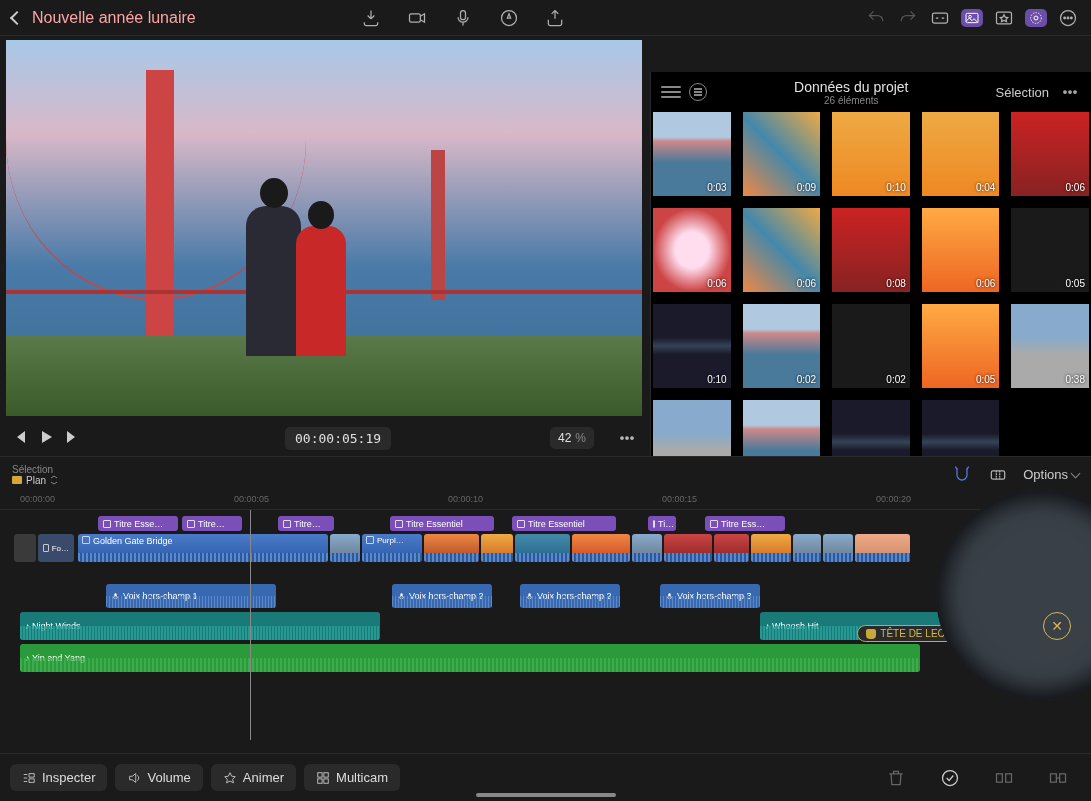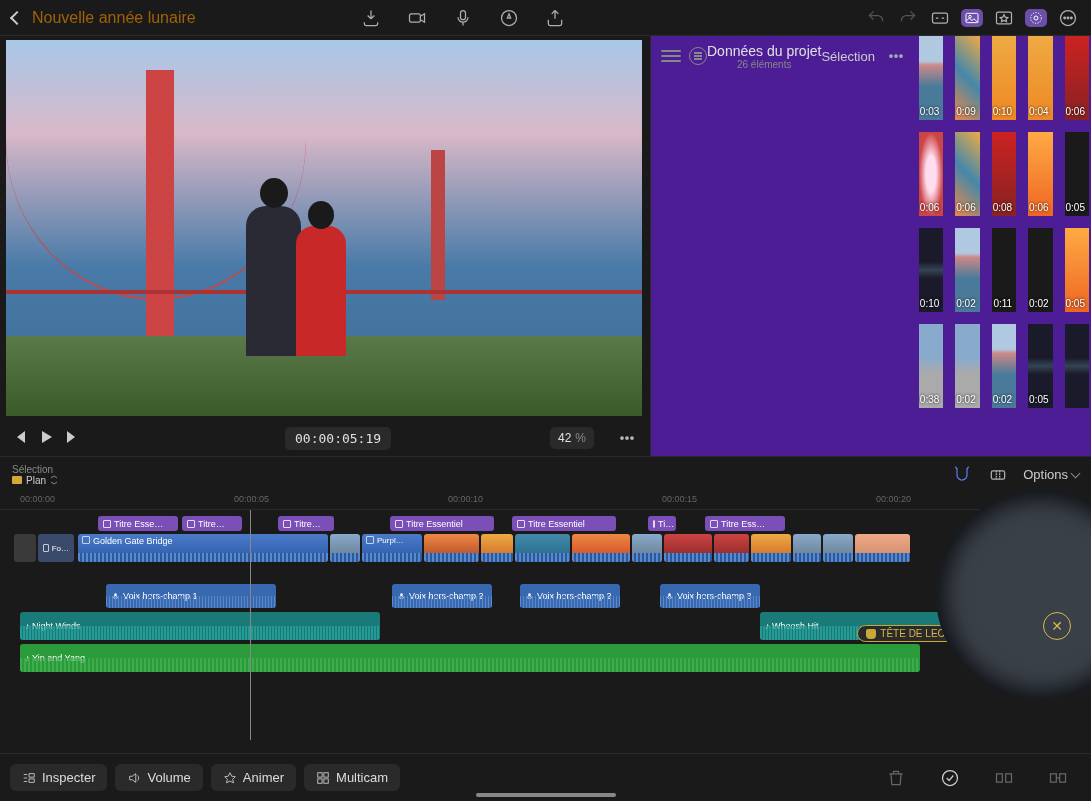--- a/index.html
+++ b/index.html
@@ -18,21 +18,21 @@
   .top-toolbar {
     height: 36px;
     display: flex;
     align-items: center;
     padding: 0 12px;
     background: #1a1a1a;
     border-bottom: 1px solid #2a2a2a;
   }
   .back-group { display: flex; align-items: center; gap: 10px; }
   .chevron-back { width: 10px; height: 10px; border-left: 2px solid #ccc; border-bottom: 2px solid #ccc; transform: rotate(45deg); }
-  .proj-title { font-size: 16px; font-weight: 500; color: #a16207; }
+  .proj-title { font-size: 16px; font-weight: 500; color: #fca5a5; }
   .toolbar-center { display: flex; gap: 24px; margin-left: auto; margin-right: auto; position: absolute; left: 360px; }
   .toolbar-right { display: flex; gap: 10px; margin-left: auto; align-items: center; }
   .tbar-icon { width: 22px; height: 18px; display: flex; align-items: center; justify-content: center; color: #b0b0b0; cursor: pointer; }
   .tbar-icon svg { width: 20px; height: 20px; stroke: #b0b0b0; fill: none; stroke-width: 1.5; }
   .tbar-icon.active { background: #6b4ea8; border-radius: 5px; padding: 3px; }
   .tbar-icon.active svg { stroke: #fff; }
   
   
   .main-area { display: flex; height: 420px; }
   .viewer-pane { width: 650px; display: flex; flex-direction: column; }
@@ -57,21 +57,21 @@
   .viewer-controls {
     height: 36px; display: flex; align-items: center; padding: 0 12px; gap: 12px;
   }
   .play-controls { display: flex; gap: 10px; align-items: center; }
   .play-icon svg { width: 16px; height: 16px; fill: #ccc; }
   .timecode-box { background: #2a2a2a; padding: 4px 10px; border-radius: 5px; font-family: monospace; font-size: 13px; margin-left: auto; margin-right: auto; position: absolute; left: 285px; }
   .zoom-box { background: #2a2a2a; padding: 4px 8px; border-radius: 5px; font-size: 12px; margin-left: auto; display: flex; gap: 4px; }
   .dots-icon { margin-left: 10px; }
   
   
-  .browser-pane { flex: 1; display: flex; flex-direction: row; background: #4c1d95; border-left: 1px solid #2a2a2a; }
+  .browser-pane { flex: 1; display: flex; flex-direction: column; background: #000000; border-left: 1px solid #2a2a2a; margin-top: 36px; }
   .browser-header { height: 40px; display: flex; align-items: center; padding: 0 10px; }
   .browser-title-group { margin: 0 auto; text-align: center; }
   .browser-title { font-size: 14px; font-weight: 500; }
   .browser-subtitle { font-size: 10px; color: #888; }
   .browser-select { font-size: 13px; color: #ccc; }
   .browser-menu { margin-left: 10px; color: #888; }
   .hamburger { width: 20px; height: 16px; display: flex; flex-direction: column; justify-content: space-around; margin-right: 8px; }
   .hamburger span { height: 2px; background: #888; border-radius: 1px; }
   
   .media-grid {
@@ -354,23 +354,20 @@
           <span class="dur">0:06</span>
         </div>
         <div class="thumb thumb-dark">
           <span class="dur">0:05</span>
         </div>
         <div class="thumb thumb-blue-wave">
           <span class="dur">0:10</span>
         </div>
         <div class="thumb thumb-bridge">
           <span class="dur">0:02</span>
-        </div>
-        <div class="thumb thumb-dark">
-          <span class="dur">0:11</span>
         </div>
         <div class="thumb thumb-dark">
           <span class="dur">0:02</span>
         </div>
         <div class="thumb thumb-orange">
           <span class="dur">0:05</span>
         </div>
         <div class="thumb thumb-city">
           <span class="dur">0:38</span>
         </div>

